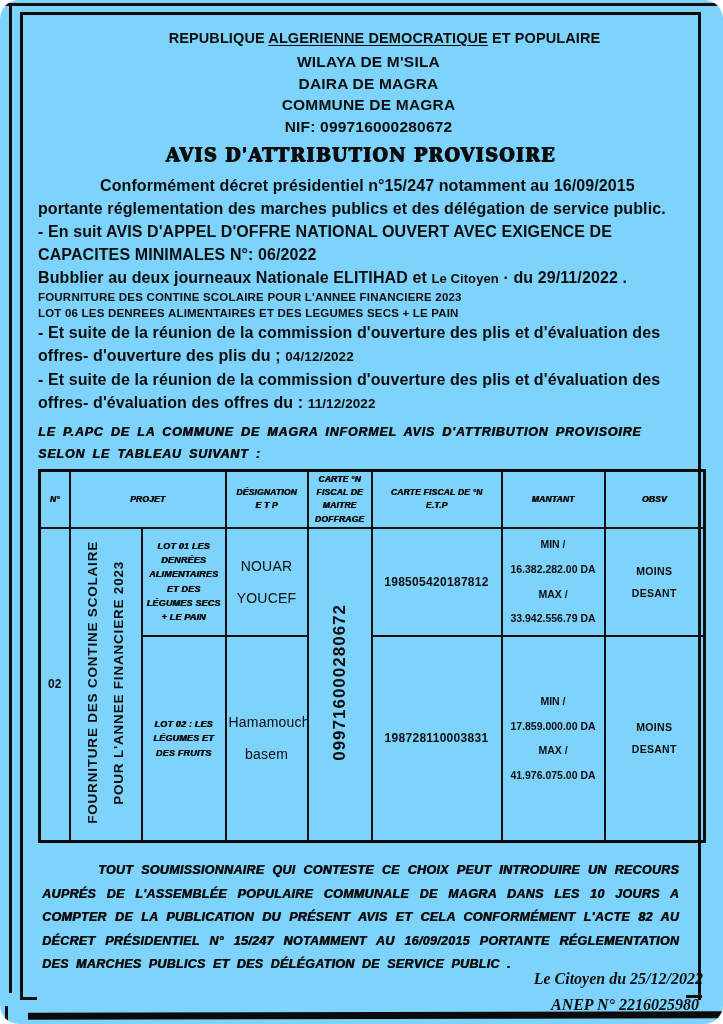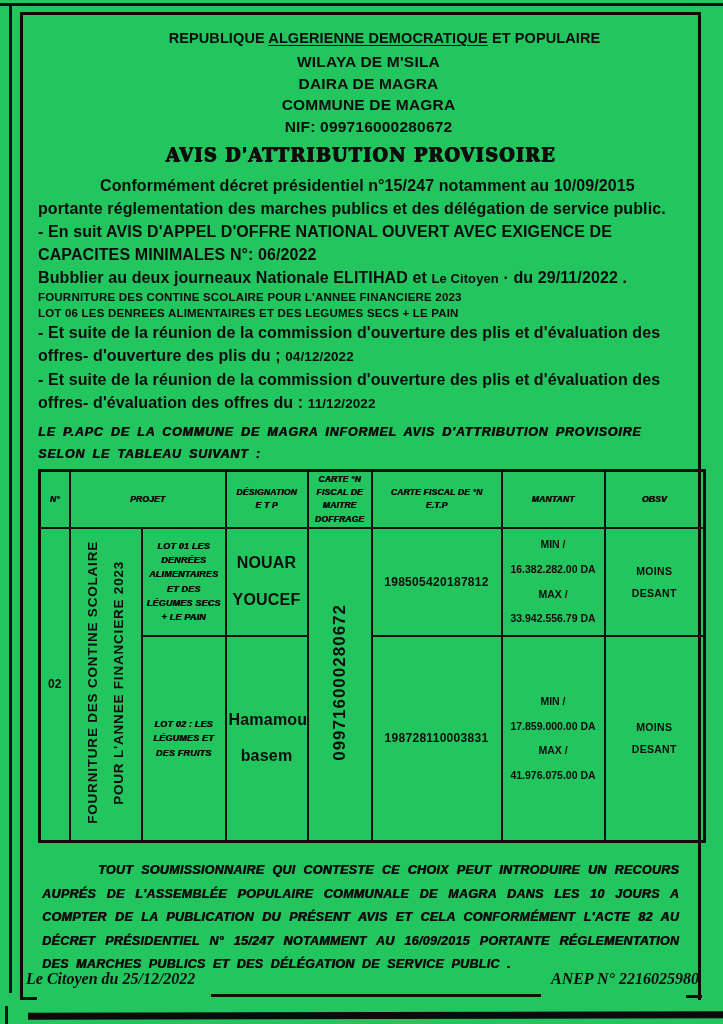--- a/index.html
+++ b/index.html
@@ -2,21 +2,21 @@
 <html><head>
 <meta charset="utf-8">
 <style>
   html,body { margin:0; padding:0; }
   body {
     width:723px; height:1024px; position:relative;
     background:#ffffff; color:#0d0d0d;
     font-family:"Liberation Sans", sans-serif;
     -webkit-font-smoothing:antialiased;
   }
-  .page { position:absolute; inset:0; background:#22c55e; overflow:hidden; }
+  .page { position:absolute; inset:0; background:#7dd3fc; overflow:hidden;border-radius:19px; }
 
   
   .frame-top    { position:absolute; left:0; top:3px; right:0; height:3px; background:#101010; }
   .frame-left   { position:absolute; left:9px; top:3px; width:3px; height:990px; background:#101010; }
   .stub-bl      { position:absolute; left:20px; top:997px; width:17px; height:3px; background:#101010; }
   .stub-br      { position:absolute; left:686px; top:995px; width:16px; height:3px; background:#101010; }
   .next-ad-line { position:absolute; left:28px; top:1012px; width:695px; height:7px; background:#0b0b0b; transform:rotate(-0.12deg); }
   .next-ad-stub { position:absolute; left:5px; top:1006px; width:3px; height:18px; background:#101010; }
 
   .main-box {
@@ -67,35 +67,35 @@
   .preline { white-space:pre-line; }
   td.num-cell { font-size:12px; font-weight:700; }
   .vtext {
     writing-mode:vertical-rl; transform:rotate(180deg);
     white-space:pre-line; display:inline-block;
     font-weight:700;
   }
   .v-projet { font-size:13.5px; line-height:1.9; letter-spacing:0.8px; max-height:300px; }
   .v-nif { font-size:17px; letter-spacing:1px; }
   td.lot-cell { font-size:9px; line-height:1.6; letter-spacing:0.2px; }
-  td.desig-cell { font-size:16px; font-weight:700; line-height:2.3; letter-spacing:0.2px; }
+  td.desig-cell { font-size:14px; font-weight:400; line-height:2.3; letter-spacing:0.2px; }
   td.carte-cell { font-size:12px; font-weight:700; letter-spacing:0.3px;margin-left:20px; }
   td.montant-cell { font-size:10.5px; font-weight:700; line-height:2.35; }
   td.obsv-cell { font-size:10.5px; font-weight:700; line-height:2.1; letter-spacing:0.3px; }
 
   .recours {
     margin:16px 4px 0 4px; font-size:12.5px; line-height:23.5px;
     letter-spacing:0.3px; word-spacing:3.5px;
     text-align:justify; text-indent:56px;
   }
 
   .bottom-row {
     position:absolute; left:26px; right:20px; top:970px; height:32px;
-    display:flex; 
-    font-family:"Liberation Serif", serif; font-style:italic; font-weight:700;
+    display:flex; align-items:flex-end;
+    font-family:"Liberation Serif", serif; font-style:italic; font-weight:700;flex-direction:column;
   }
   .source-text { font-size:16px; white-space:nowrap; }
   .fill-line { flex:1; border-bottom:3px solid #101010; margin:0 10px 5px 16px; }
   .anep-text { font-size:16px; white-space:nowrap; margin-right:4px; }
 </style>
 </head>
 <body>
 
 <div class="page">
 
@@ -110,21 +110,21 @@
 
     <div class="org-block">
       <div>WILAYA  DE  M'SILA</div>
       <div>DAIRA  DE   MAGRA</div>
       <div>COMMUNE DE MAGRA</div>
       <div>NIF:  099716000280672</div>
     </div>
 
     <div class="page-title">AVIS D'ATTRIBUTION PROVISOIRE</div>
 
-    <div class="para indent">Conformément  décret présidentiel n°15/247 notamment  au 10/09/2015 portante réglementation des marches publics et des délégation de service public.</div>
+    <div class="para indent">Conformément  décret présidentiel n°15/247 notamment  au 16/09/2015 portante réglementation des marches publics et des délégation de service public.</div>
 
     <div class="para">- En suit AVIS D'APPEL D'OFFRE NATIONAL OUVERT AVEC EXIGENCE DE CAPACITES MINIMALES N°: 06/2022</div>
 
     <div class="para">
       <span>Bubblier au deux  journeaux Nationale  ELITIHAD et </span><span class="news-b">Le Citoyen</span><span>  · du 29/11/2022 .</span>
     </div>
 
     <div class="small-strong">FOURNITURE  DES CONTINE SCOLAIRE POUR L'ANNEE FINANCIERE 2023</div>
     <div class="small-strong">LOT 06 LES DENREES ALIMENTAIRES ET DES  LEGUMES SECS + LE PAIN</div>
 

